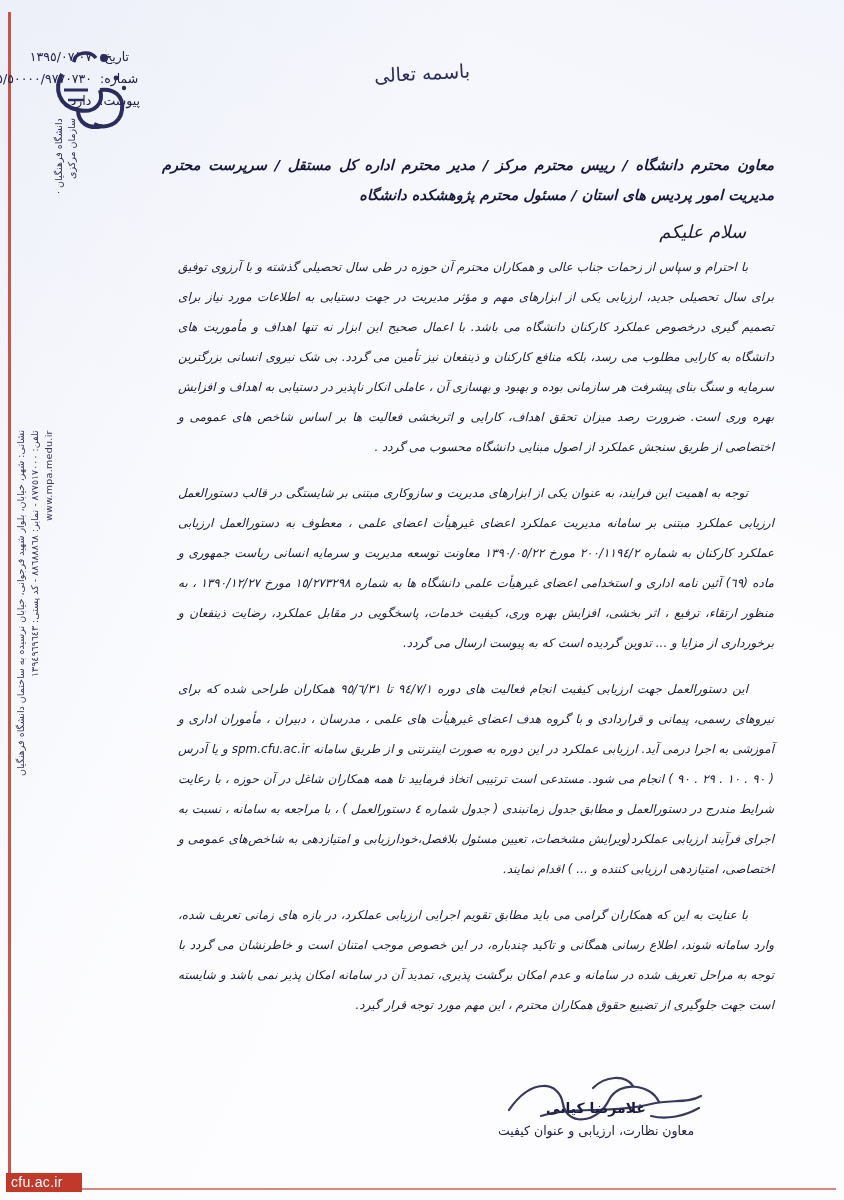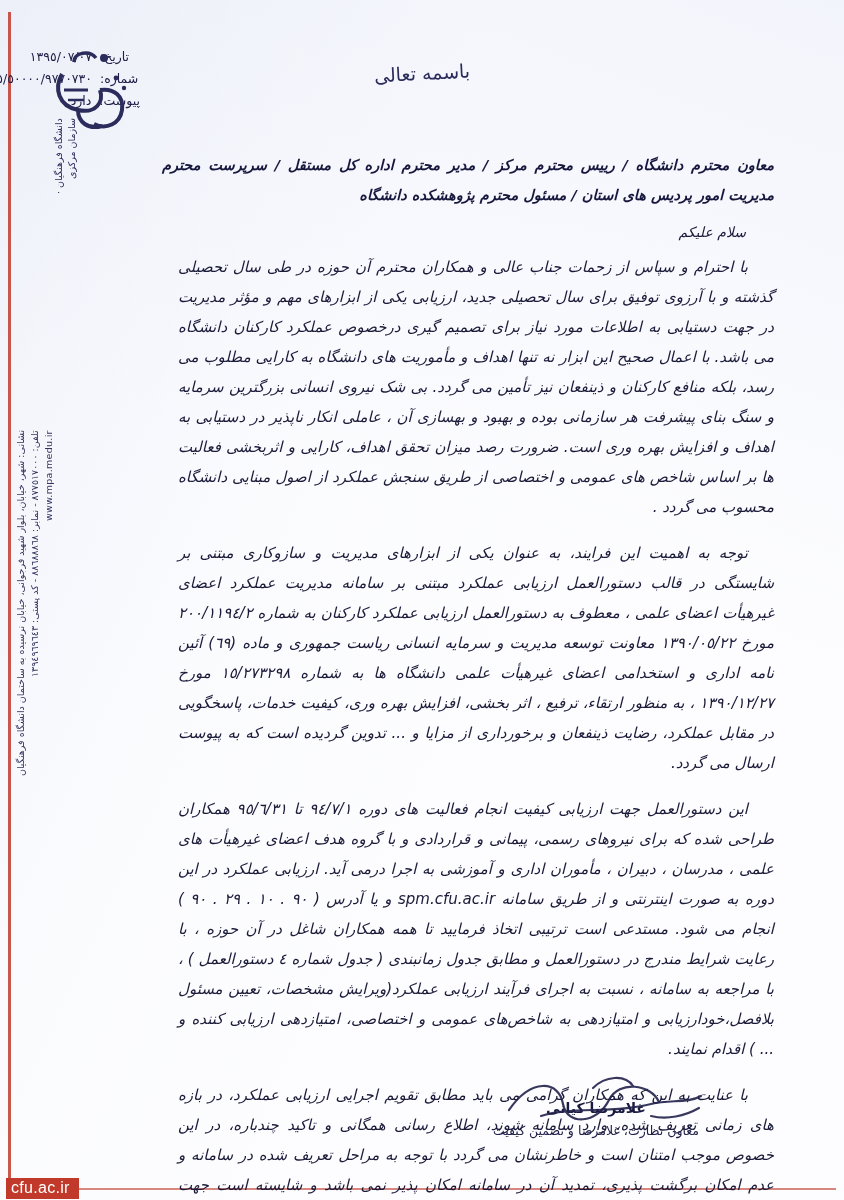--- a/index.html
+++ b/index.html
@@ -35,25 +35,25 @@
   .frame-bottom {
     position: absolute;
     left: 8px; bottom: 10px;
     width: 828px; height: 2px;
     background: #c0392b;
     opacity: .6;
   }
 
   .watermark-url {
     position: absolute;
-    left: 6px; bottom: 1px;
-    font-size: 16px;
+    left: 6px; bottom: 8px;
+    font-size: 14px;
     color: #ffffff;
     background: #c0392b;
-    padding: 1px 9px 2px 5px;
+    padding: 1px 19px 2px 5px;
     font-family: "Liberation Sans", sans-serif;
     letter-spacing: .3px;
   }
 
   
   .header {
     position: absolute;
     top: 36px;
     right: 44px;
     left: 44px;
@@ -141,27 +141,27 @@
   }
 
   .addressee {
     font-weight: bold;
     font-size: 14.5px;
     line-height: 30px;
     color: #17173d;
     margin-bottom: 2px;
   }
   .greeting {
-    font-size: 14px;
+    font-size: 18px;
     line-height: 28px;
     margin: 8px 0 6px 0;
     padding-right: 28px;
   }
   p.para {
-    font-size: 15px;
+    font-size: 12px;
     line-height: 30px;
     margin: 0 0 16px 16px;
     text-align: justify;
     text-justify: inter-word;
   }
   p.para.indent { text-indent: 26px; }
 
   
   .signature {
     position: absolute;
@@ -257,17 +257,17 @@
   <div class="signature">
     <svg class="sig-scribble" viewBox="0 0 215 62">
       <g fill="none" stroke="#23234d" stroke-width="2.2" stroke-linecap="round">
         <path d="M8 40 C30 8, 58 10, 62 34 C66 56, 96 54, 108 30 C118 10, 150 14, 158 32"></path>
         <path d="M40 46 C70 36, 110 44, 150 34 C170 29, 186 34, 200 26"></path>
         <path d="M92 18 C104 6, 124 4, 132 16"></path>
         <path d="M150 46 C166 50, 184 46, 198 38"></path>
       </g>
     </svg>
     <div class="sig-name">غلامرضا کیانی</div>
-    <div class="sig-title">معاون نظارت، غلامرضا و تضمین کیفیت</div>
+    <div class="sig-title">معاون نظارت، ارزیابی و عنوان کیفیت</div>
   </div>
 
   <div class="watermark-url">cfu.ac.ir</div>
 </div>
 
 </body></html>

